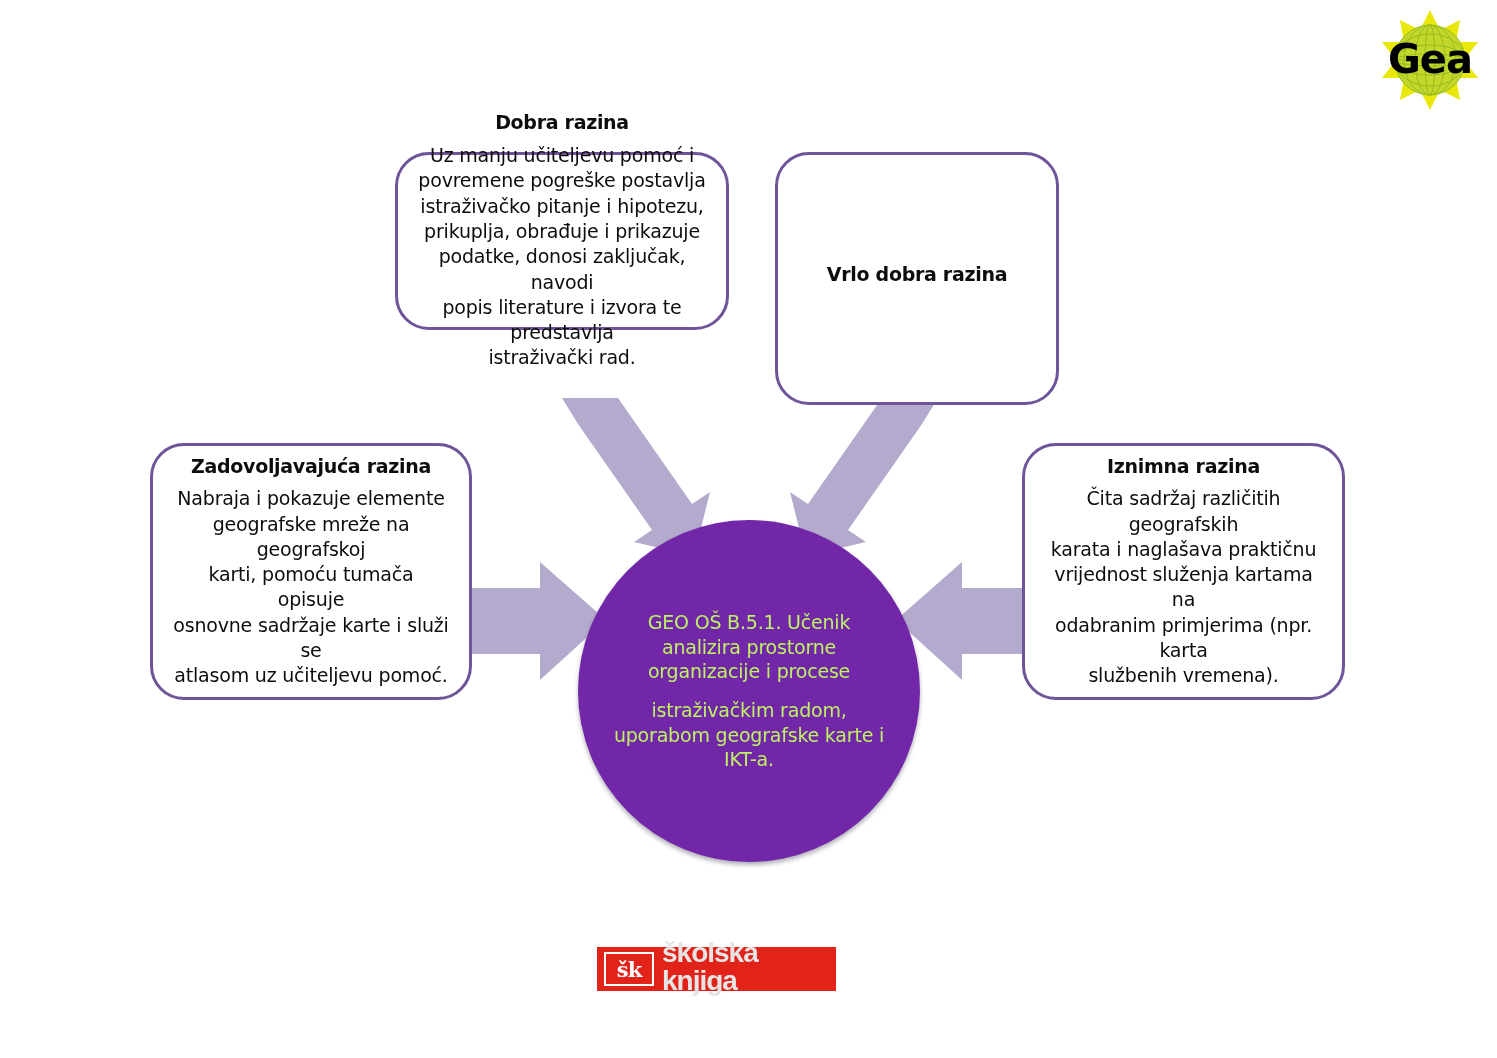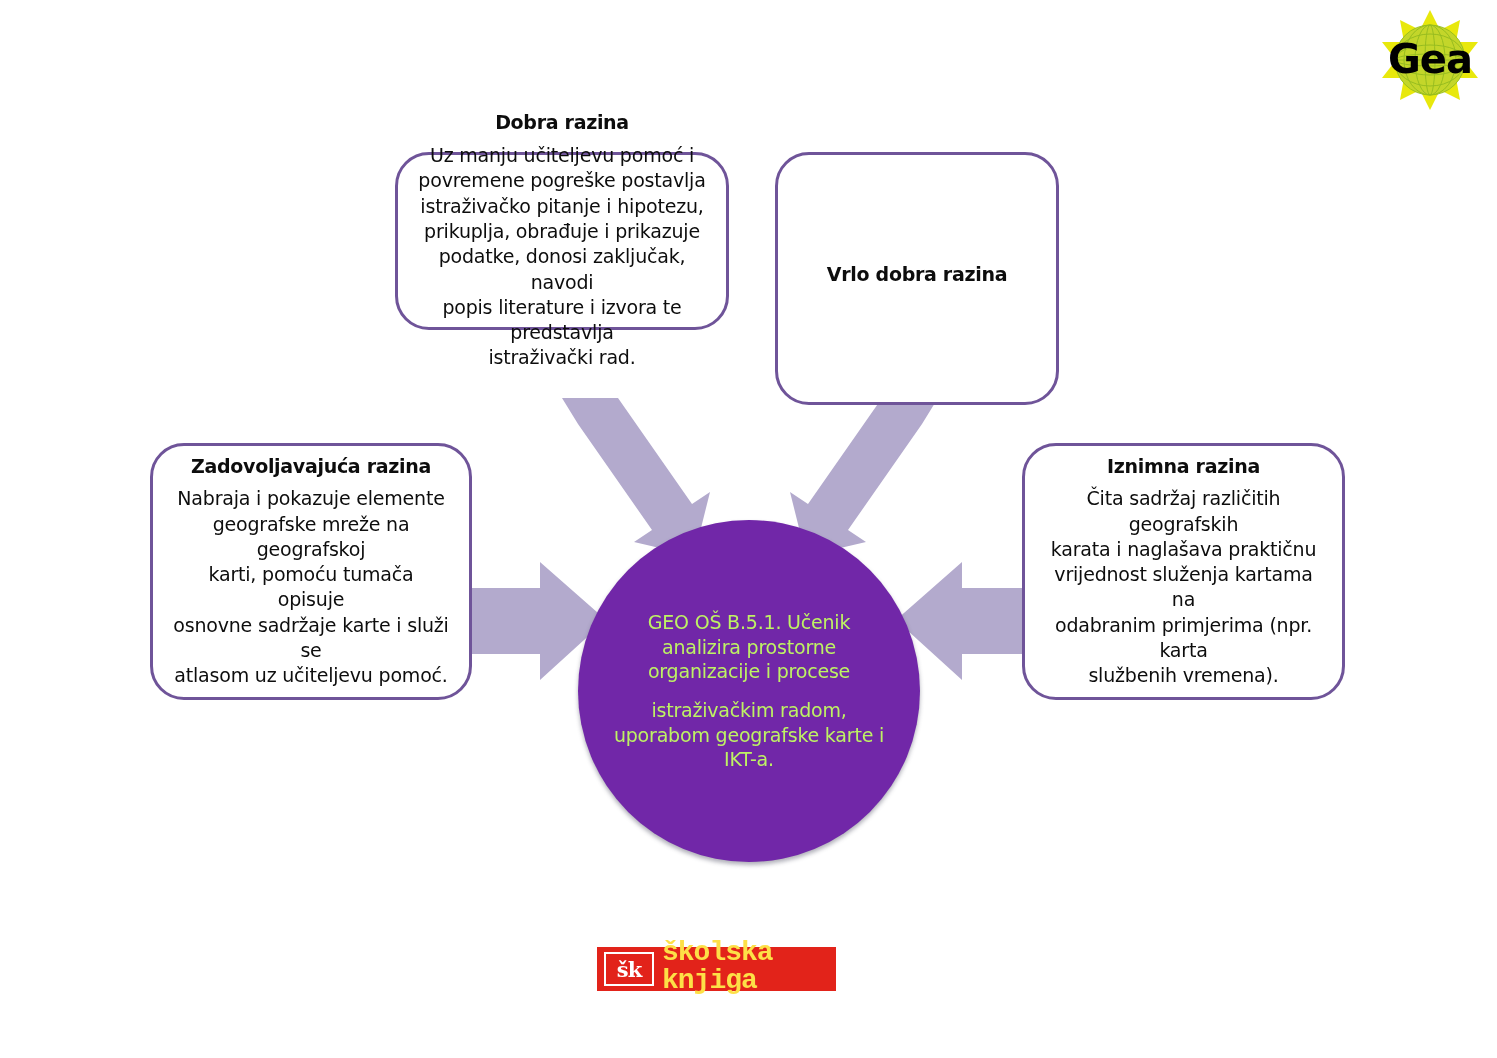--- a/index.html
+++ b/index.html
@@ -130,22 +130,22 @@
     align-items: center;
     justify-content: center;
     color: #ffffff;
     font-family: "DejaVu Serif", serif;
     font-weight: bold;
     font-size: 21px;
     letter-spacing: -1px;
     flex: none;
   }
   #sk-wordmark {
-    color: #fde047;
-    font-family: Liberation Mono, monospace;
+    color: #e5e5e5;
+    font-family: Liberation Sans, sans-serif;
     font-weight: bold;
     font-size: 28px;
     letter-spacing: -1px;
     margin-left: 8px;
     line-height: 1;
     border-bottom: 3px solid #ffffff;
     padding-bottom: 1px;
   }
 </style>
 </head>

